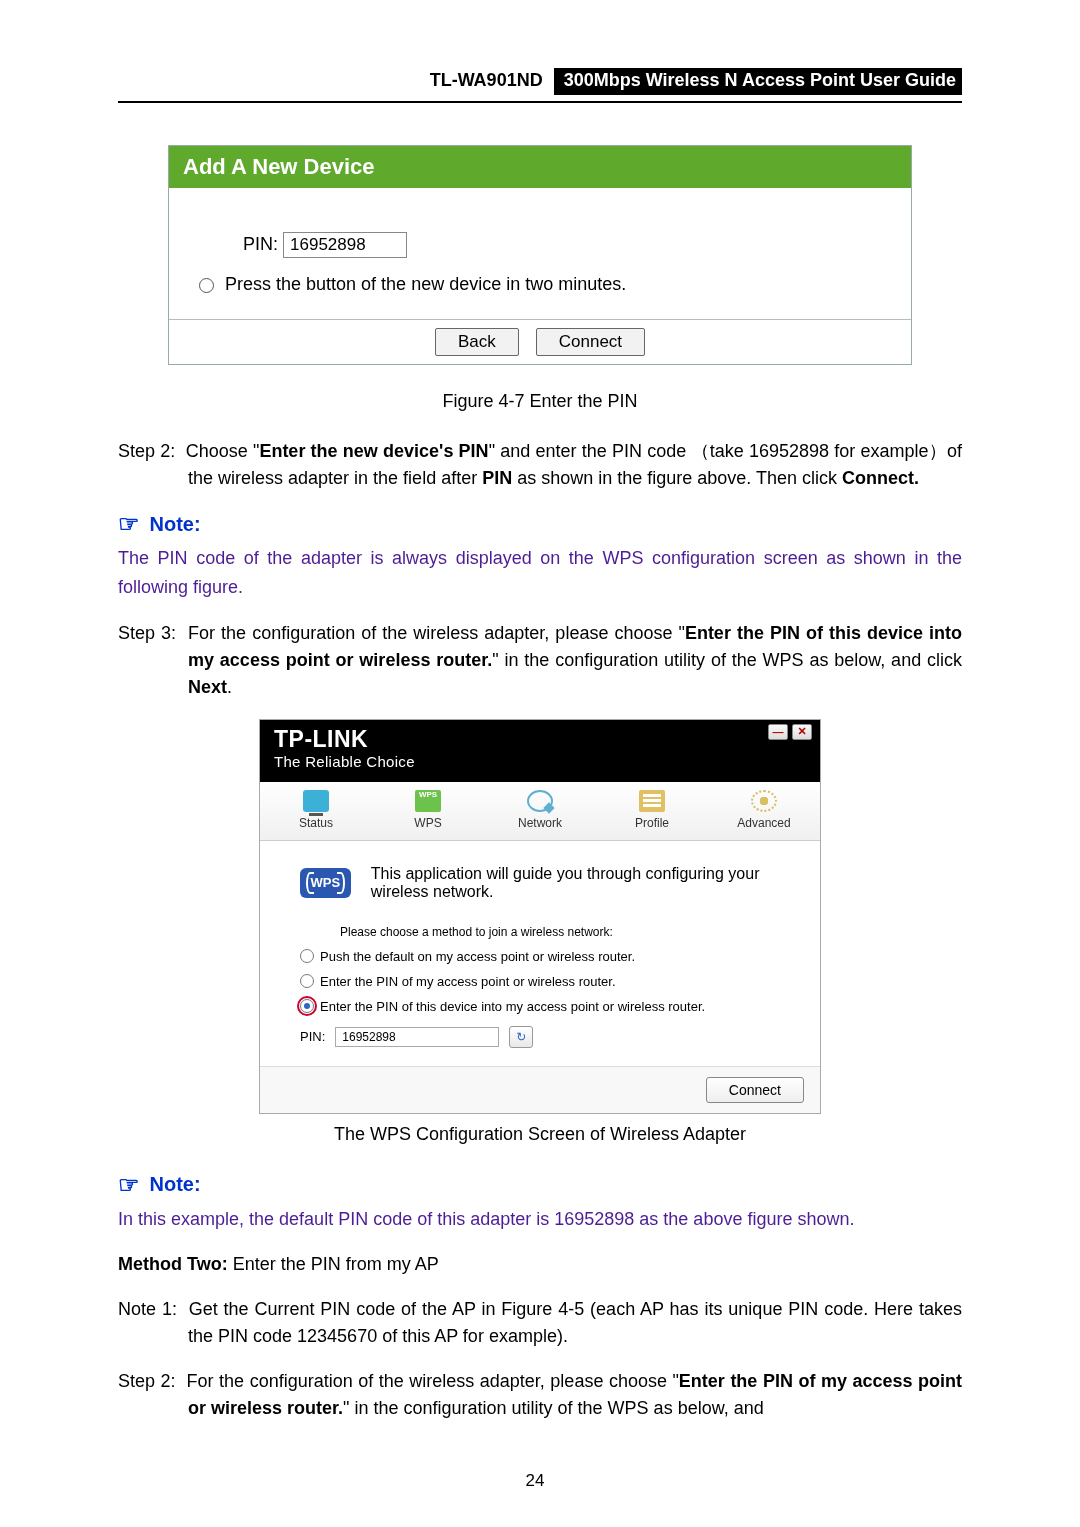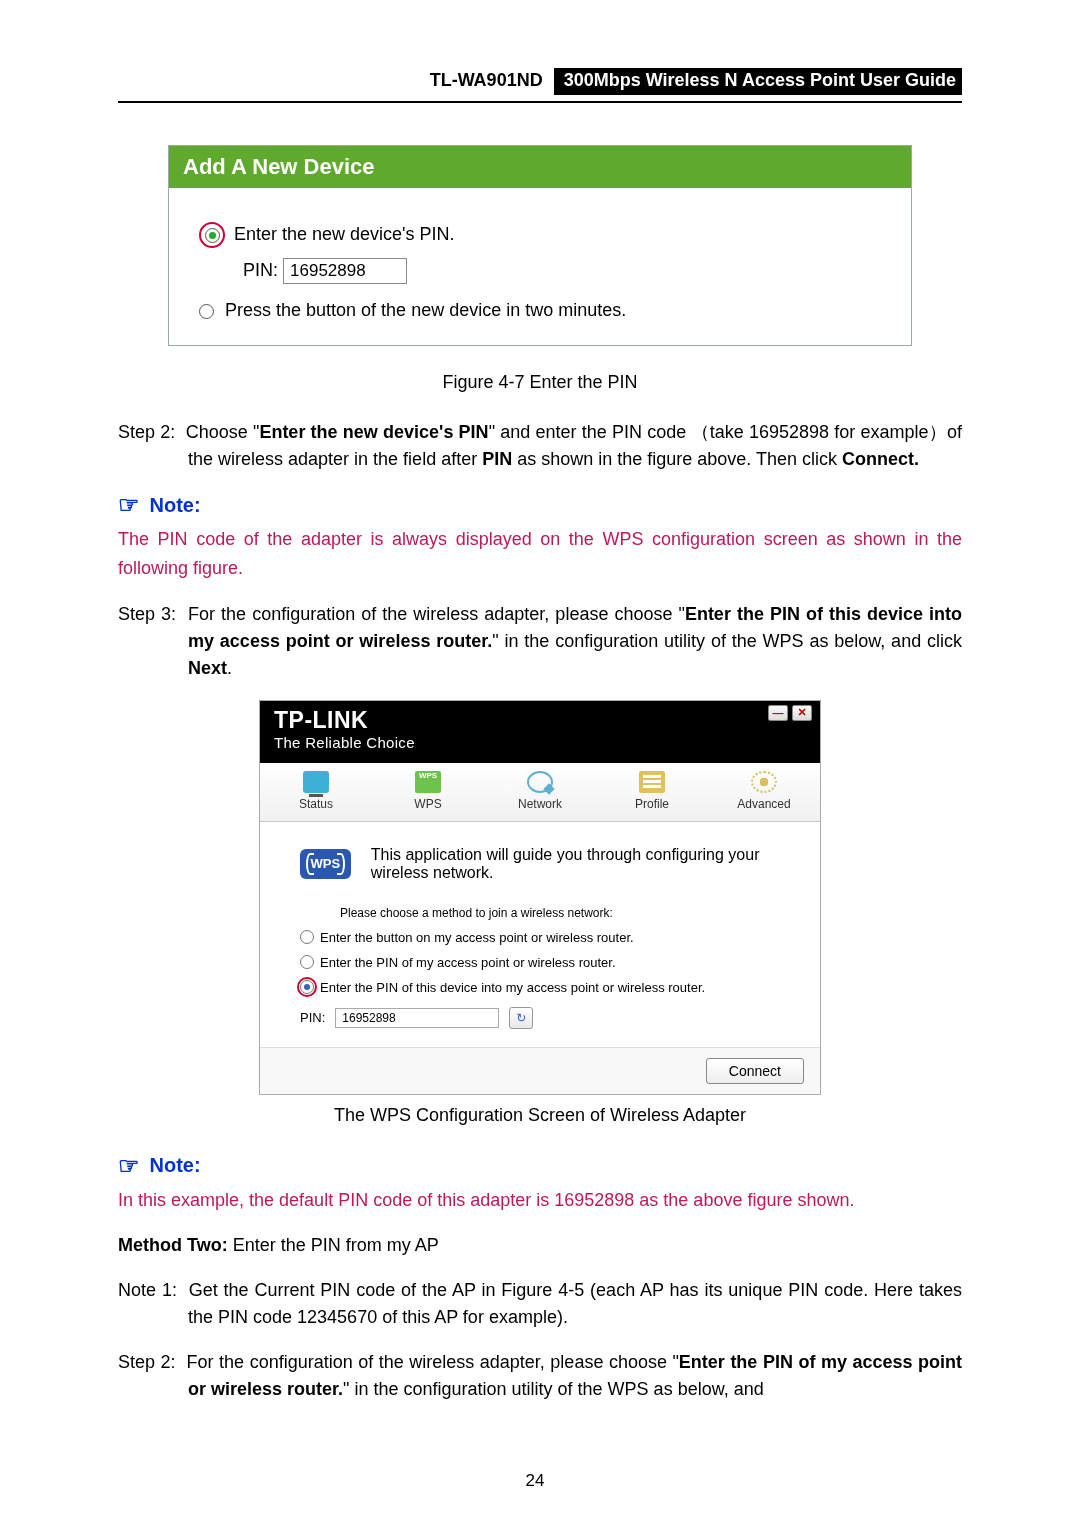--- a/index.html
+++ b/index.html
@@ -83,21 +83,21 @@
     text-align:justify;
     line-height:1.5;
   }
   .step-label{display:inline;}
   .step-indent{padding-left:70px;text-indent:-70px;}
   .note-hdr{
     color:#0033cc;font-weight:bold;font-size:20px;margin:10px 0 6px 0;
     display:flex;align-items:center;gap:10px;
   }
   .hand-icon{font-size:24px;color:#0033cc;}
-  .note-body{color:#be185d;line-height:1.6;margin-bottom:18px;text-align:justify;}
+  .note-body{color:#4c1d95;line-height:1.6;margin-bottom:18px;text-align:justify;}
   .bold{font-weight:bold;}
 
   
   .tpl-window{
     width:560px;
     margin:6px auto 10px auto;
     border:1px solid #aaa;
     font-size:13px;
     color:#000;
     background:#fff;
@@ -197,34 +197,32 @@
 <div class="page">
 
   <div class="doc-header">
     <span>TL-WA901ND</span>
     <span class="black-box">300Mbps Wireless N Access Point User Guide</span>
   </div>
 
   <div class="fig1">
     <div class="fig1-title">Add A New Device</div>
     <div class="fig1-body">
-      <div>
-        <span class="radio-wrap">
-          <span class="radio checked"></span>
-        </span>
-        <span>Enter the new device's PIN.</span>
-      </div>
       <div class="pin-row">
         <span>PIN:</span>
         <span class="pin-input">16952898</span>
       </div>
       <div>
         <span class="radio" style="margin-right:6px;vertical-align:middle"></span>
         <span>Press the button of the new device in two minutes.</span>
       </div>
+    </div>
+    <div class="fig1-btns">
+      <span class="ui-btn">Back</span>
+      <span class="ui-btn">Connect</span>
     </div>
   </div>
 
   <div class="caption">Figure 4-7 Enter the PIN</div>
 
   <div class="step step-indent">
     <span class="step-label">Step 2:</span>&nbsp;
     <span>Choose "</span><span class="bold">Enter the new device's PIN</span><span>"  and  enter  the  PIN  code  （take  16952898  for example）of the wireless adapter in the field after </span><span class="bold">PIN</span><span> as shown in the figure above. Then click </span><span class="bold">Connect.</span>
   </div>
 
@@ -257,21 +255,21 @@
     </div>
     <div class="tpl-body">
       <div class="wps-row">
         <span class="wps-badge">WPS</span>
         <span style="font-size:16px;">This application will guide you through configuring your wireless network.</span>
       </div>
       <div style="font-size:12px;margin-bottom:8px;margin-left:40px;">Please choose a method to join a wireless network:</div>
       <div class="tpl-opts">
         <div class="tpl-opt">
           <span class="sradio"></span>
-          <span>Enter the button on my access point or wireless router.</span>
+          <span>Push the default on my access point or wireless router.</span>
         </div>
         <div class="tpl-opt">
           <span class="sradio"></span>
           <span>Enter the PIN of my access point or wireless router.</span>
         </div>
         <div class="tpl-opt">
           <span class="sradio chk red-ring"></span>
           <span>Enter the PIN of this device into my access point or wireless router.</span>
         </div>
       </div>

